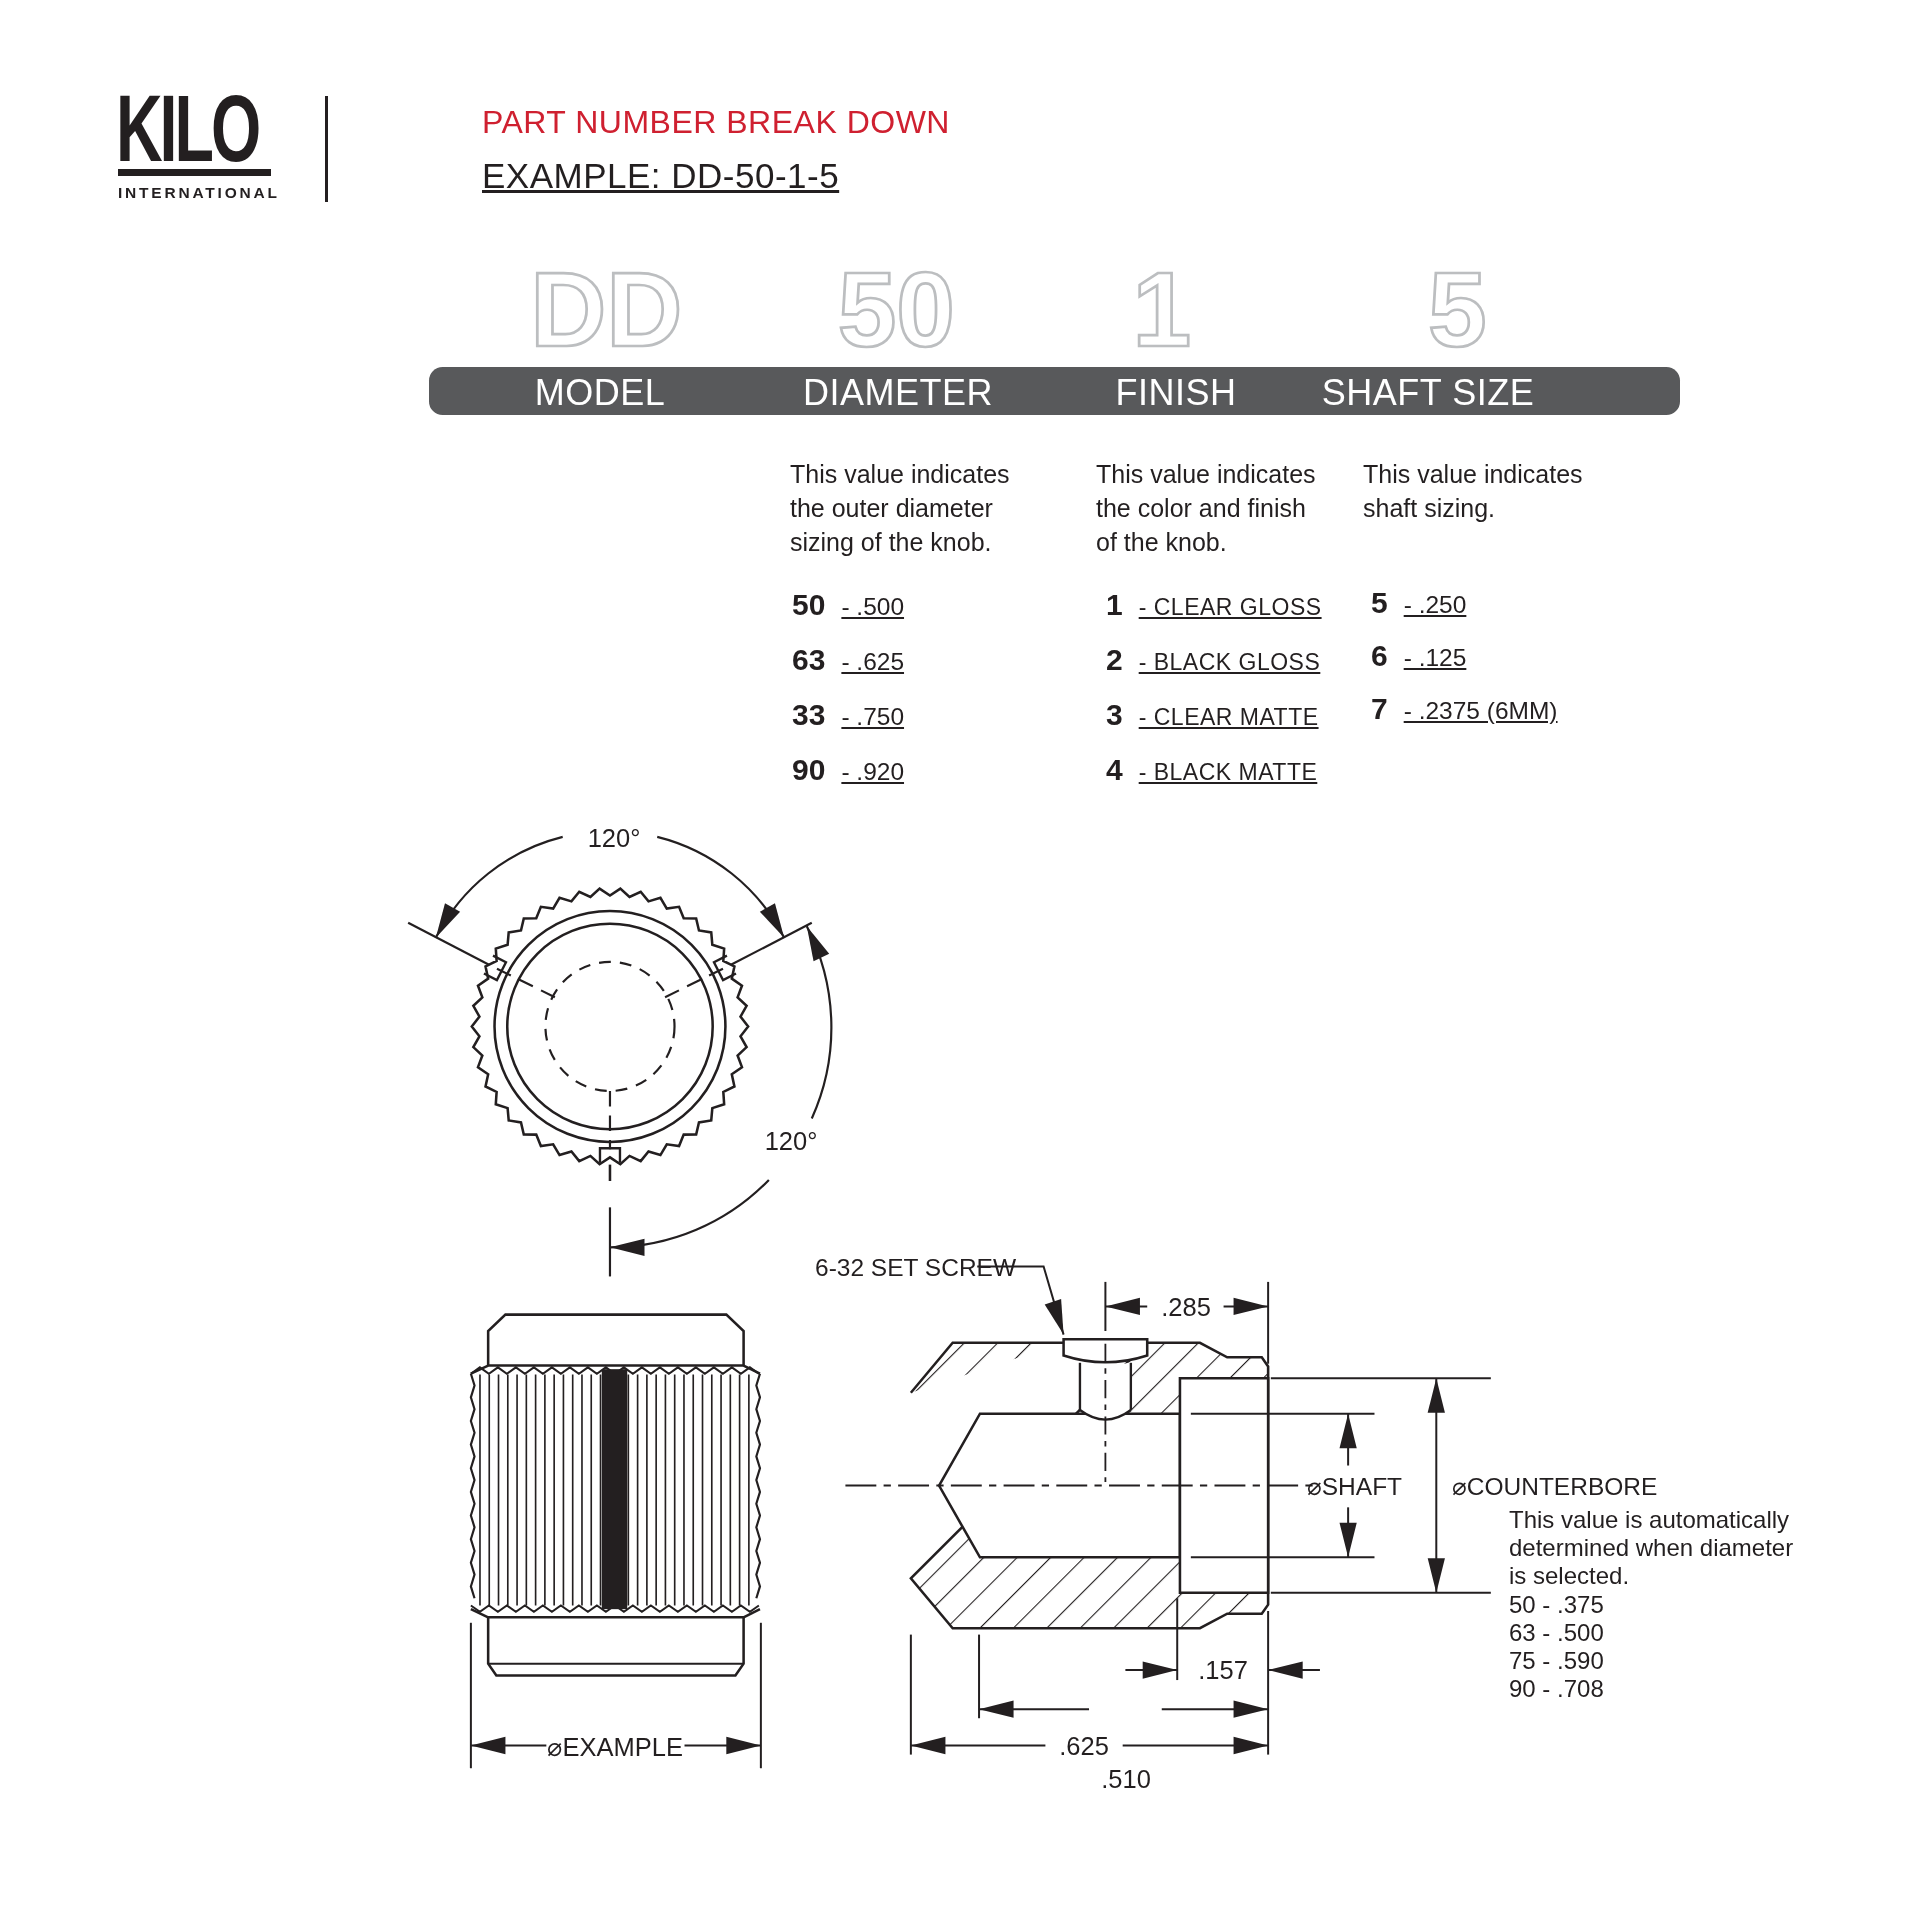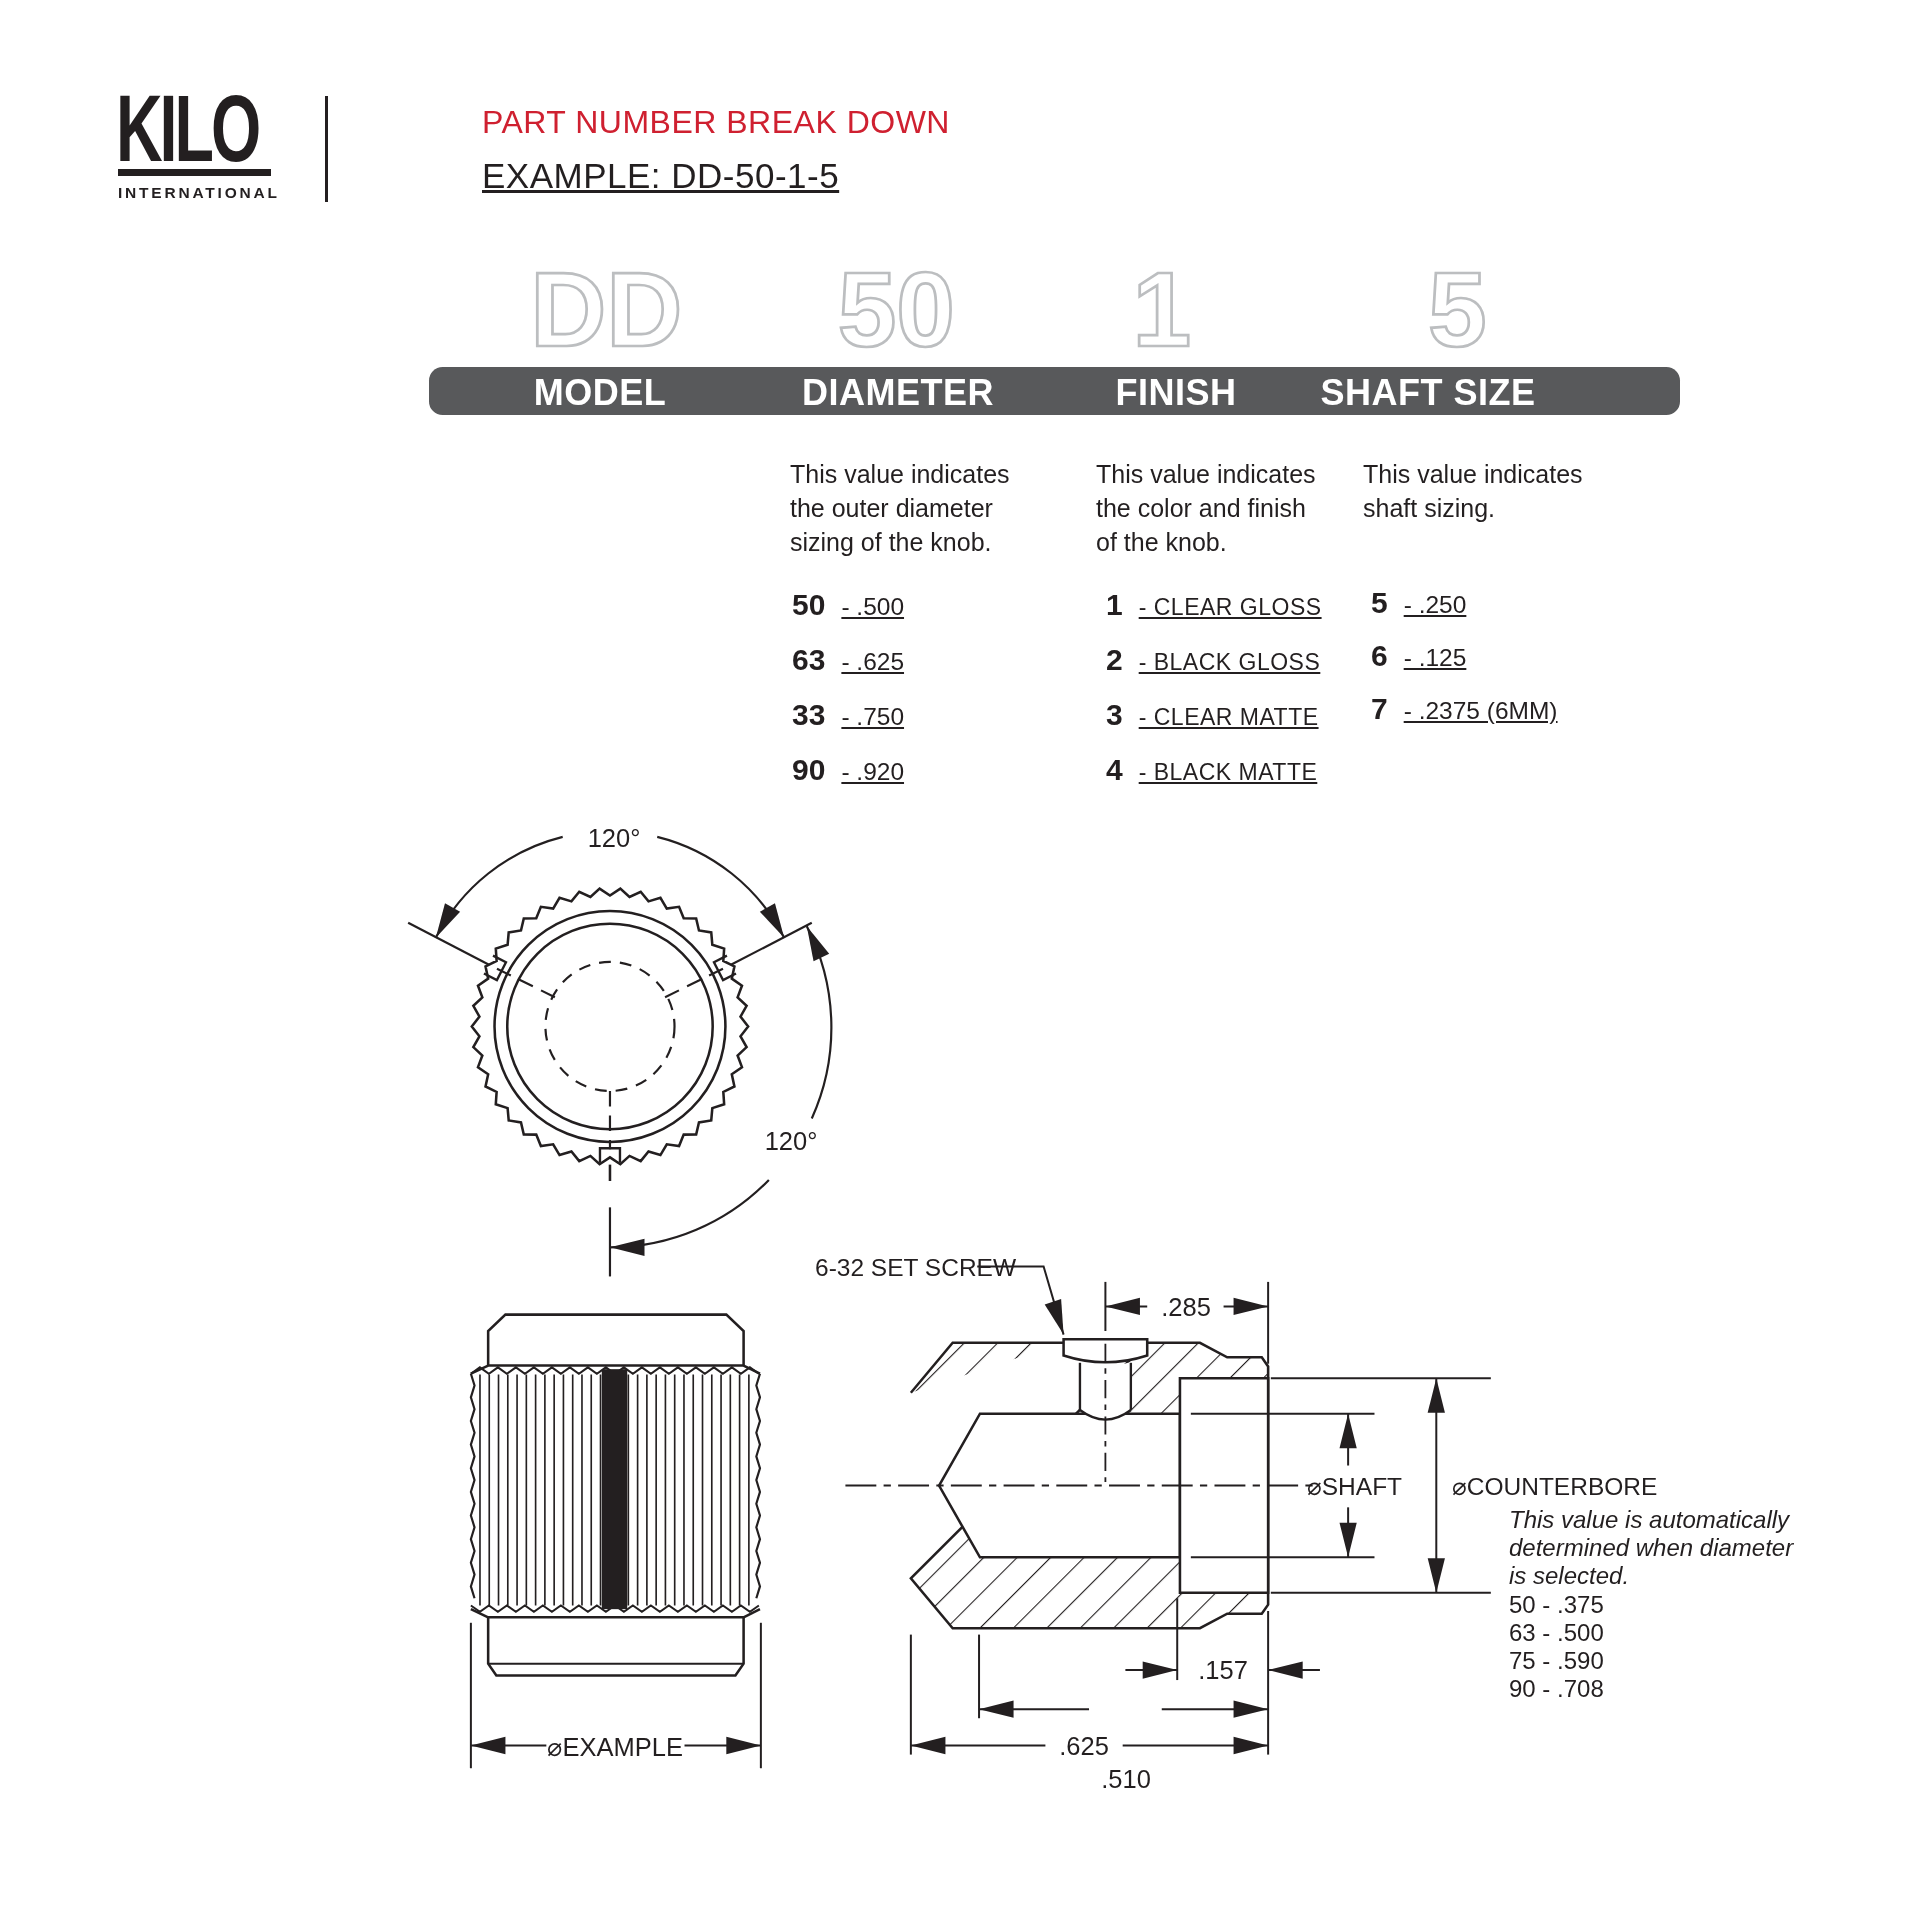--- a/index.html
+++ b/index.html
@@ -9,34 +9,34 @@
   
   .logo-name{left:116px;top:87px;font-size:95px;font-weight:bold;letter-spacing:-4.5px;line-height:82px;
              transform:scaleX(.68);transform-origin:left top;white-space:nowrap;}
   .logo-rule{left:118px;top:169px;width:153px;height:7.3px;background:#231f20;}
   .logo-tag{left:118px;top:184px;font-size:15.5px;font-weight:bold;letter-spacing:2.8px;white-space:nowrap;}
   .divider{left:325px;top:96px;width:2.7px;height:106px;background:#231f20;}
   .doc-title{left:482px;top:104px;font-size:32px;color:#cf2030;letter-spacing:0.5px;white-space:nowrap;}
   .doc-example{left:482px;top:156px;font-size:35px;letter-spacing:0.5px;white-space:nowrap;text-decoration:underline;}
   
   .bar{left:429px;top:367px;width:1251px;height:48px;background:#58595b;border-radius:13.6px;}
-  .bar-label{top:372px;color:#ffffff;font-weight:bold;font-size:36px;letter-spacing:0.5px;
+  .bar-label{top:372px;color:#ffffff;font-weight:normal;font-size:36px;letter-spacing:0.5px;
              transform:translateX(-50%);white-space:nowrap;}
   
   .col-desc{top:457px;font-size:25px;line-height:34px;white-space:pre-line;}
   .opt-list{white-space:nowrap;}
   .opt{line-height:50px;white-space:nowrap;}
   .opt-s .opt{line-height:48px;}
   .opt .code{font-size:30px;font-weight:bold;}
   .opt .val{font-size:24.5px;margin-left:16px;text-decoration:underline;}
   .opt .val.caps{font-size:23px;letter-spacing:0.5px;}
   
   .dwg{font-size:25.5px;white-space:nowrap;}
   .ctr{transform:translateX(-50%);}
-  .note{font-size:24px;line-height:28px;white-space:pre-line;font-style:italic;}
+  .note{font-size:24px;line-height:28px;white-space:pre-line;}
   .cbvals div{font-size:24px;line-height:28px;white-space:nowrap;}
   svg text.bigchar{font-family:"Liberation Sans","DejaVu Sans",sans-serif;font-weight:bold;font-size:116px;}
 </style>
 </head>
 <body>
 
 <div class="page">
 
   <svg id="art" class="abs" width="1929" height="1932" viewBox="0 0 2122 2125">
     <defs>

